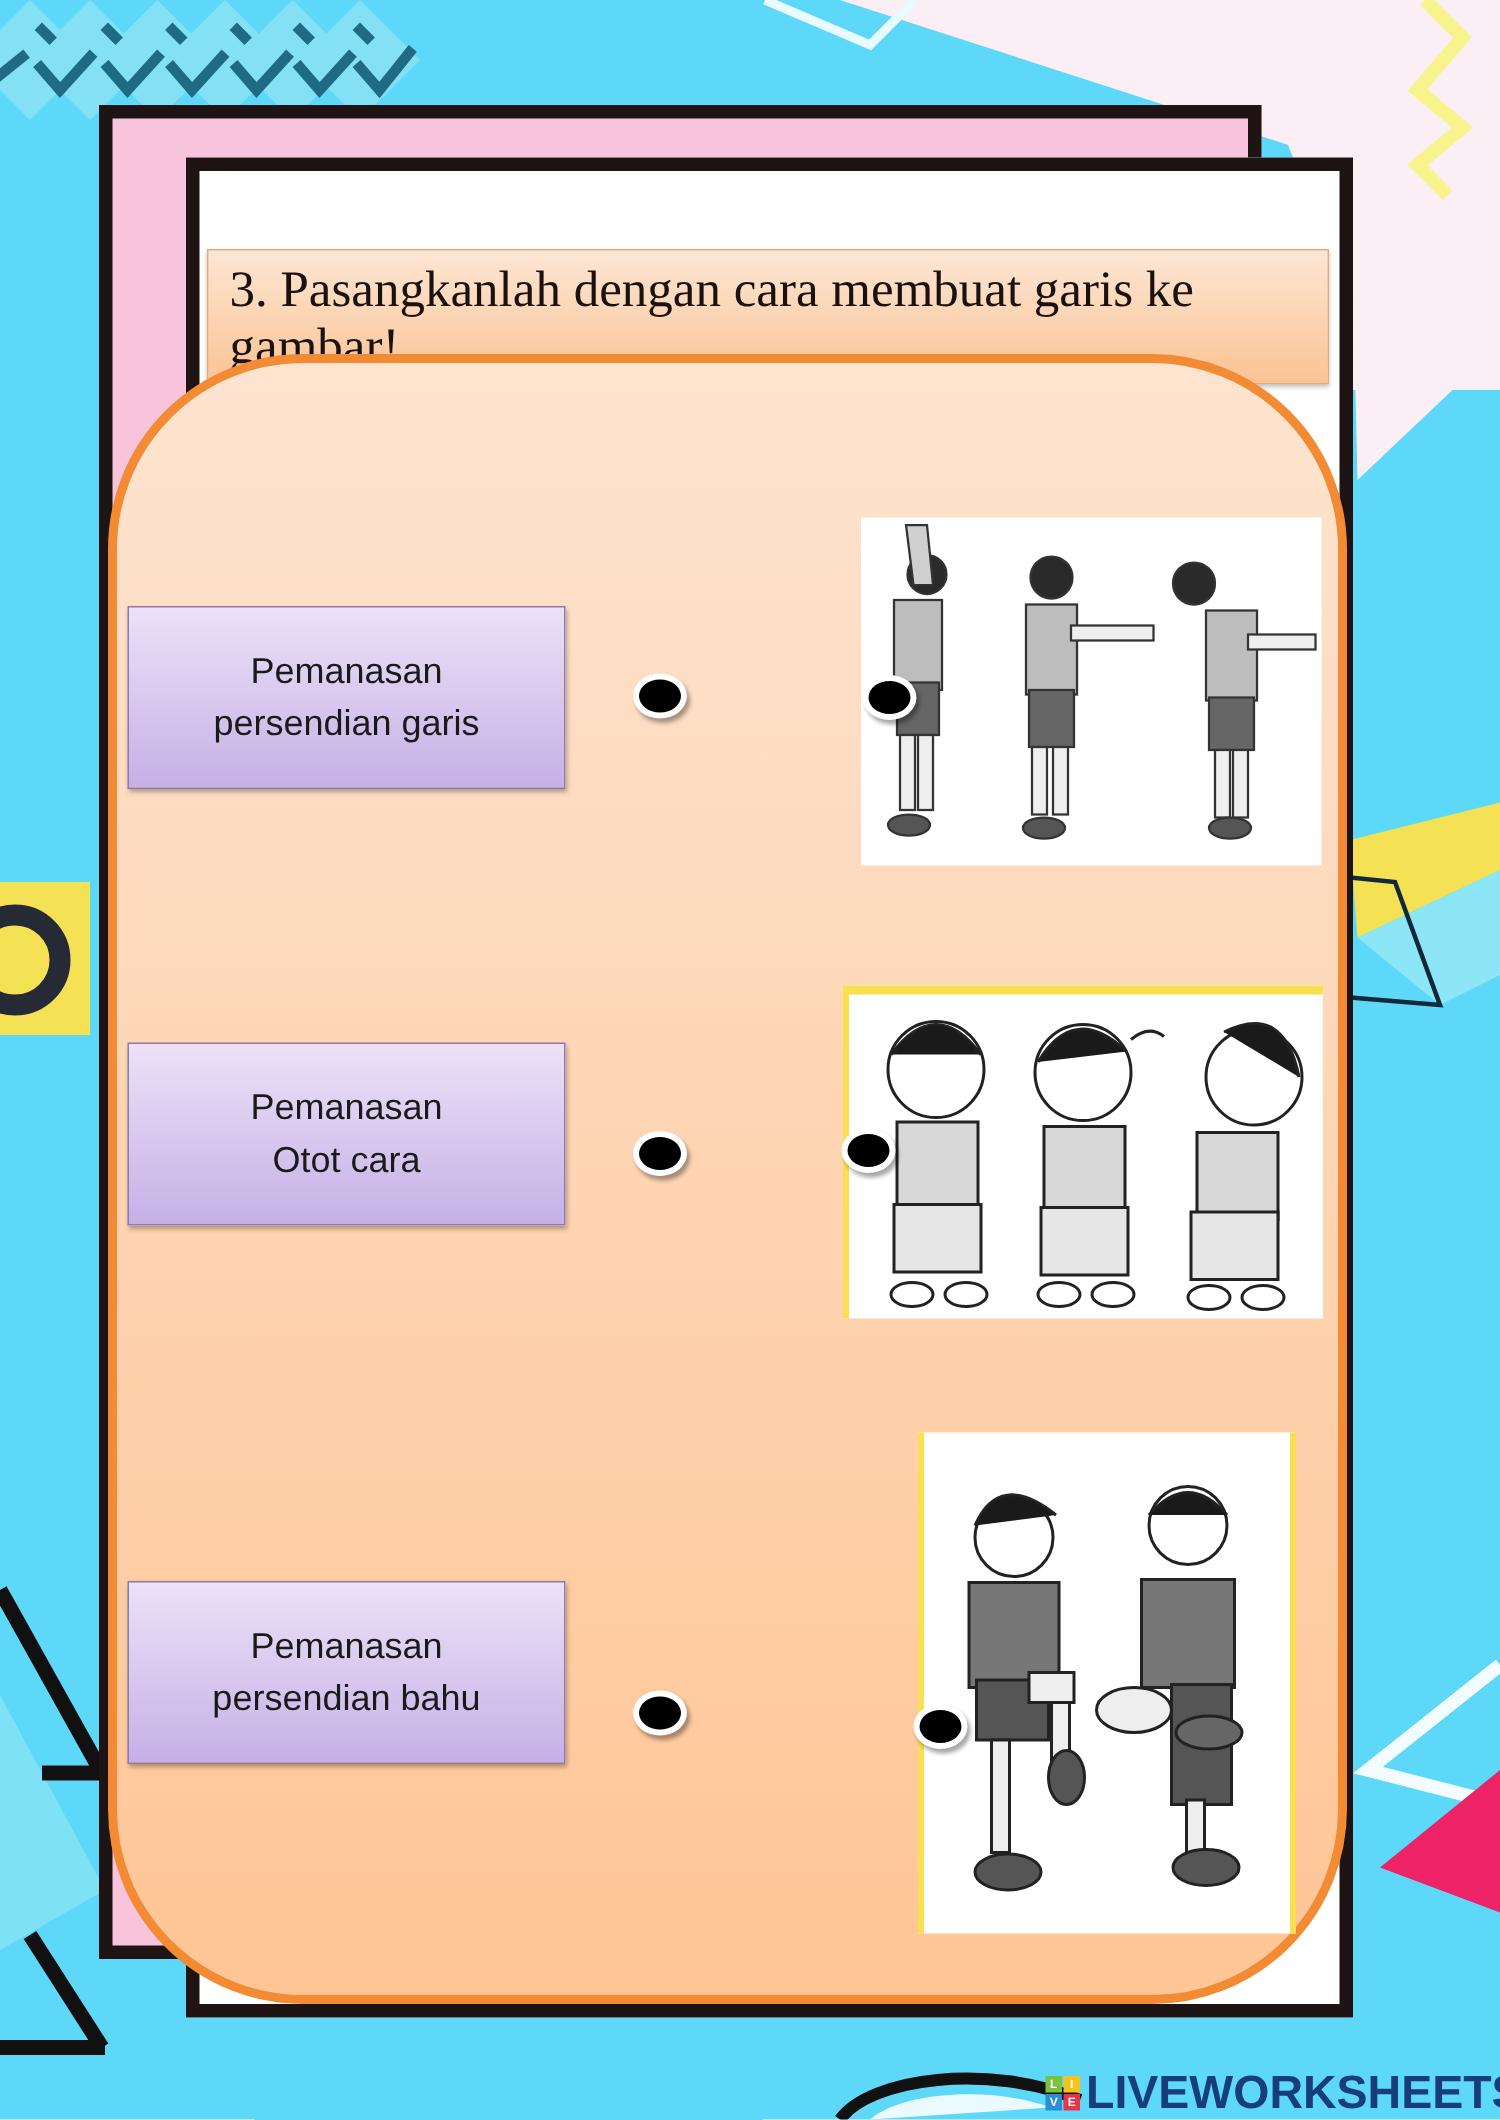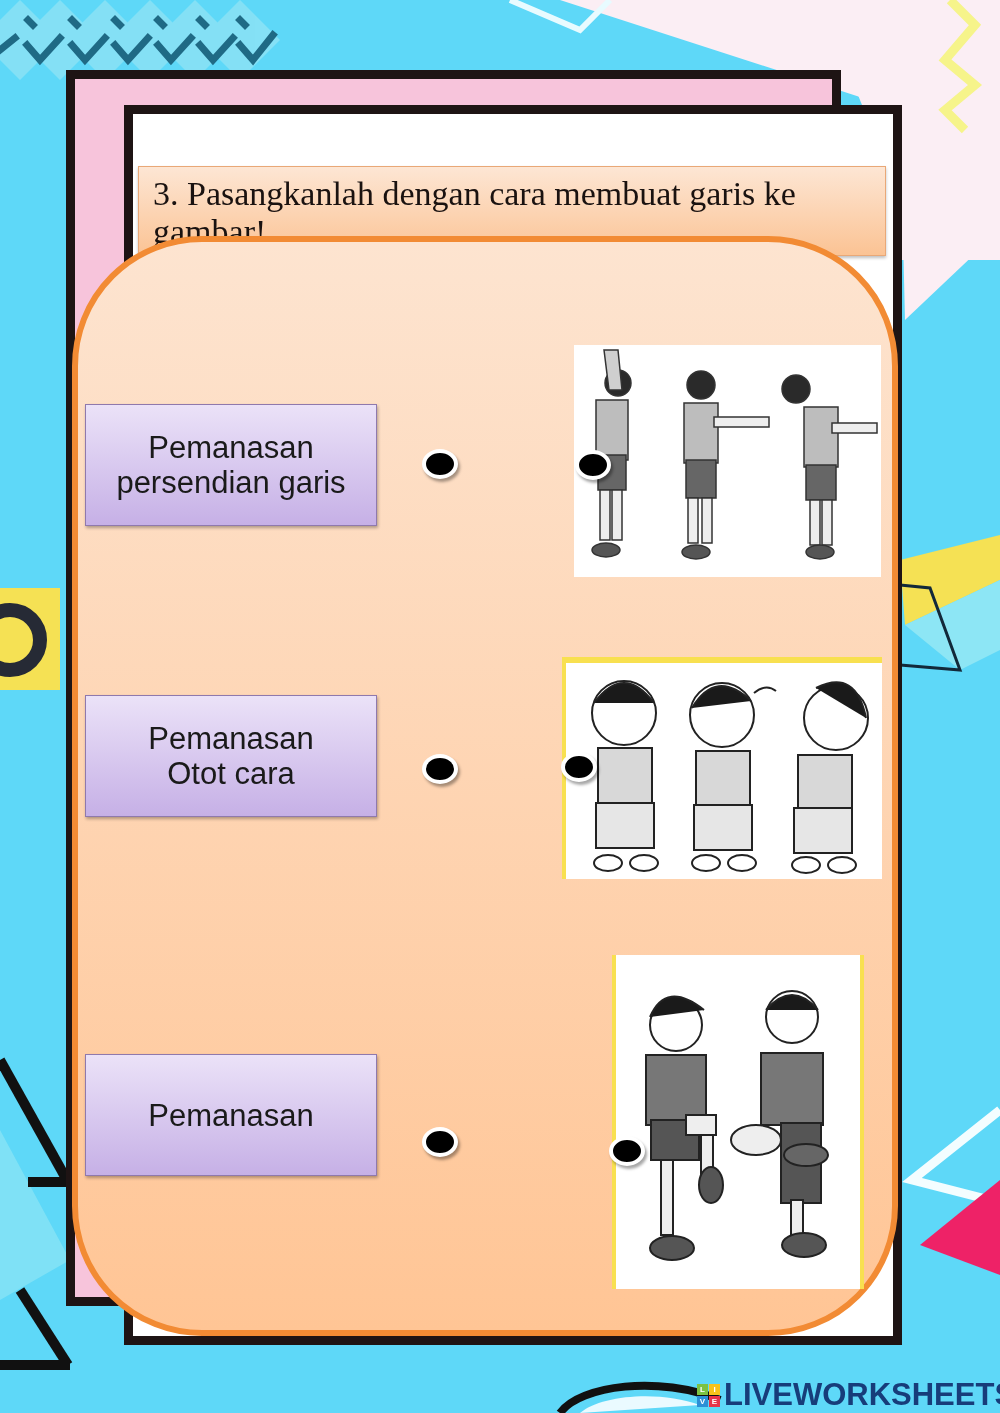--- a/index.html
+++ b/index.html
@@ -32,21 +32,21 @@
     left: 72px; top: 236px; width: 826px; height: 1100px;
     background: linear-gradient(#fde4d0, #ffc595);
     border: 6px solid #f28b34; border-radius: 130px; box-sizing: border-box;
   }
   .label-box {
     left: 85px; width: 292px; height: 122px;
     background: linear-gradient(#ebe2f8, #c6b0e6);
     border: 1px solid #8f79ad; box-sizing: border-box;
     box-shadow: 1px 2px 3px rgba(0,0,0,0.3);
     display: flex; flex-direction: column; justify-content: center; align-items: center;
-    font-size: 31px; line-height: 35px; color: #1a1a1a; text-align: center;
+    font-size: 24px; line-height: 35px; color: #1a1a1a; text-align: center;
   }
   .dot {
     width: 28px; height: 22px; border-radius: 50%;
     background: #000; border: 4px solid #fff; box-sizing: content-box;
     box-shadow: 2px 3px 3px rgba(0,0,0,0.35);
     margin-left: -18px; margin-top: -15px;
   }
   .pic {
     background: #fff; overflow: hidden;
   }
@@ -128,20 +128,21 @@
 <div class="abs label-box" style="top:404px;">
   <span>Pemanasan</span>
   <span>persendian garis</span>
 </div>
 <div class="abs label-box" style="top:695px;">
   <span>Pemanasan</span>
   <span>Otot cara</span>
 </div>
 <div class="abs label-box" style="top:1054px;">
   <span>Pemanasan</span>
+  <span>persendian bahu</span>
 </div>
 
 <div class="abs pic" style="left:574px; top:345px; width:307px; height:232px;">
   <svg width="307" height="232">
     <g fill="#9a9a9a" stroke="#333" stroke-width="1.5">
 
       <circle cx="44" cy="38" r="13" fill="#2a2a2a"></circle>
       <path d="M30,5 L35,45 L48,45 L44,5 Z" fill="#cfcfcf"></path>
       <rect x="22" y="55" width="32" height="60" fill="#bdbdbd"></rect>
       <rect x="24" y="110" width="28" height="35" fill="#666"></rect>

